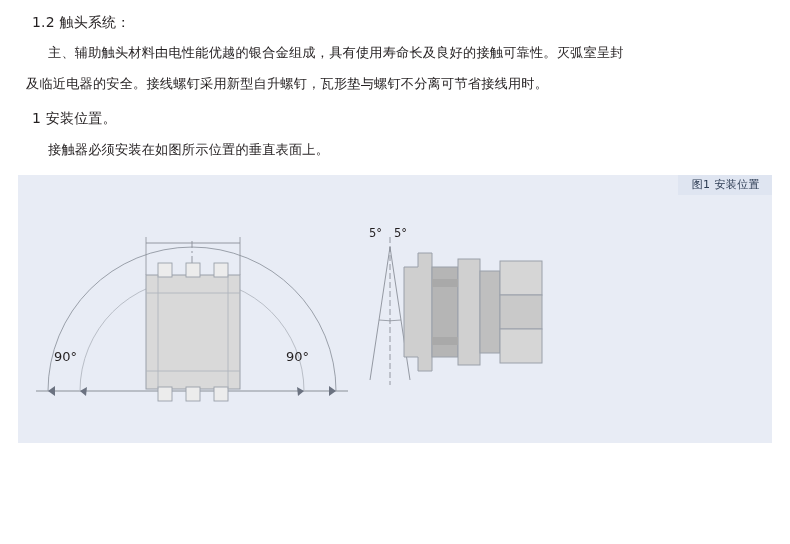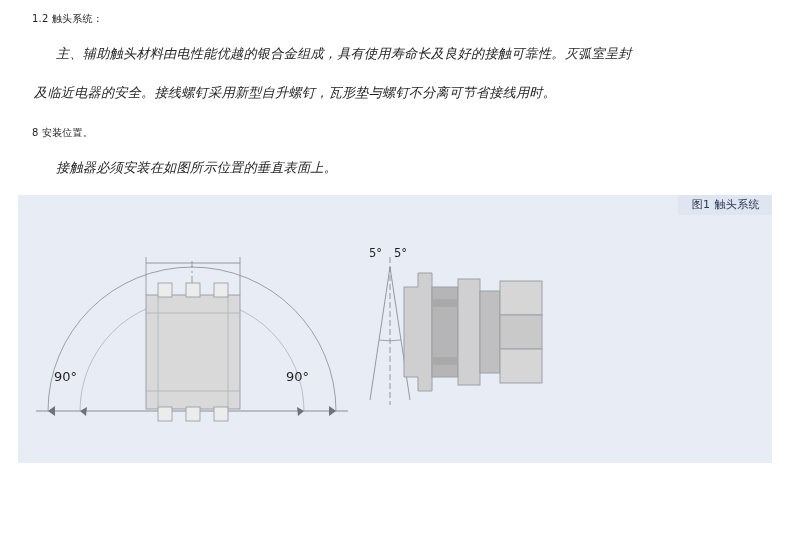--- a/index.html
+++ b/index.html
@@ -17,26 +17,25 @@
   .page {
     position: relative;
     width: 790px;
     height: 544px;
     box-sizing: border-box;
     padding: 10px 18px 0 18px;
   }
   .para {
     font-size: 13.2px;
     line-height: 1.72;
-    margin: 16px;
+    margin: 8px;
     letter-spacing: 0.2px;
-    font-style: italic;
   }
   .heading {
-    font-size: 10px;
+    font-size: 14px;
     line-height: 1.72;
     margin: 0;
     padding-left: 14px;
     letter-spacing: 0.2px;
   }
   .indent {
     padding-left: 22px;
     text-indent: 0;
   }
   .body-block {
@@ -79,26 +78,26 @@
   <div>
     <p class="heading">1.2 触头系统：</p>
     <p class="para indent">主、辅助触头材料由电性能优越的银合金组成，具有使用寿命长及良好的接触可靠性。灭弧室呈封</p>
     <p class="para body-block">及临近电器的安全。接线螺钉采用新型自升螺钉，瓦形垫与螺钉不分离可节省接线用时。</p>
   </div>
 
   <div class="spacer-sm"></div>
 
 
   <div>
-    <p class="heading">8 安装位置。</p>
+    <p class="heading">1 安装位置。</p>
     <p class="para indent">接触器必须安装在如图所示位置的垂直表面上。</p>
   </div>
 
   <div class="figure">
-    <div class="figure-caption">图1 触头系统</div>
+    <div class="figure-caption">图1 安装位置</div>
 
     <svg class="fig-svg" width="754" height="268" viewBox="0 0 754 268">
 
       <g>
 
         <line x1="18" y1="216" x2="330" y2="216" stroke="#8a8f98" stroke-width="1.1"></line>
 
         <path d="M 30 216 A 144 144 0 0 1 318 216" fill="none" stroke="#9aa0aa" stroke-width="1"></path>
 
         <path d="M 62 216 A 112 112 0 0 1 286 216" fill="none" stroke="#b9bec7" stroke-width="1"></path>

